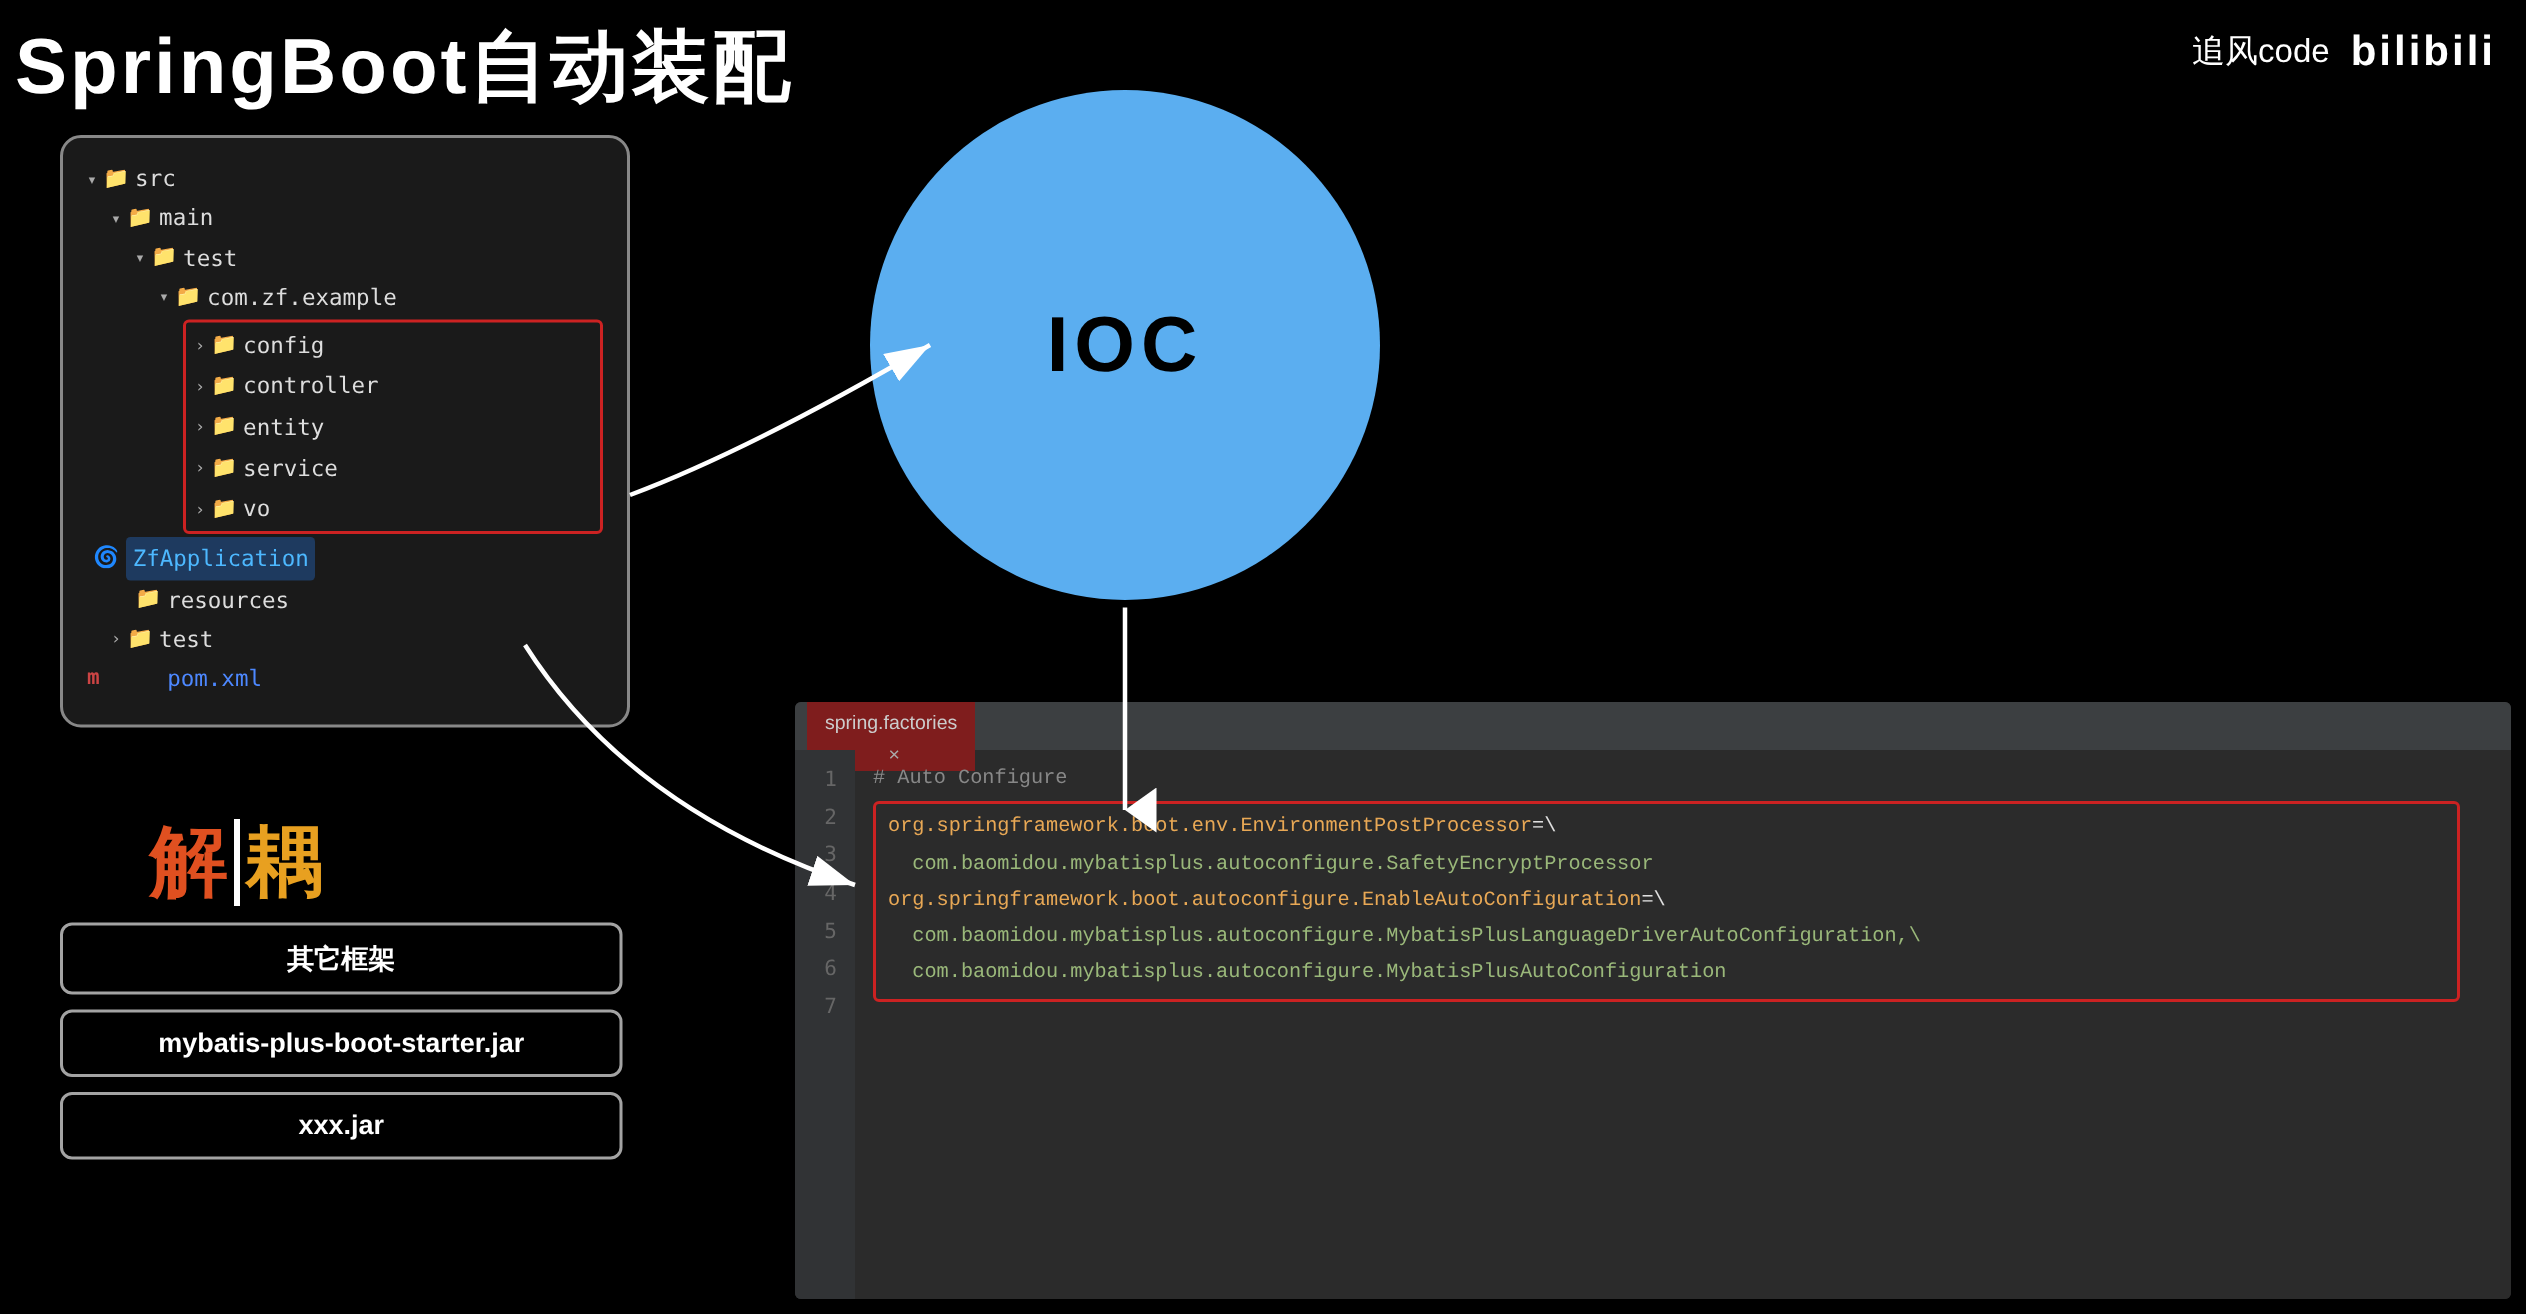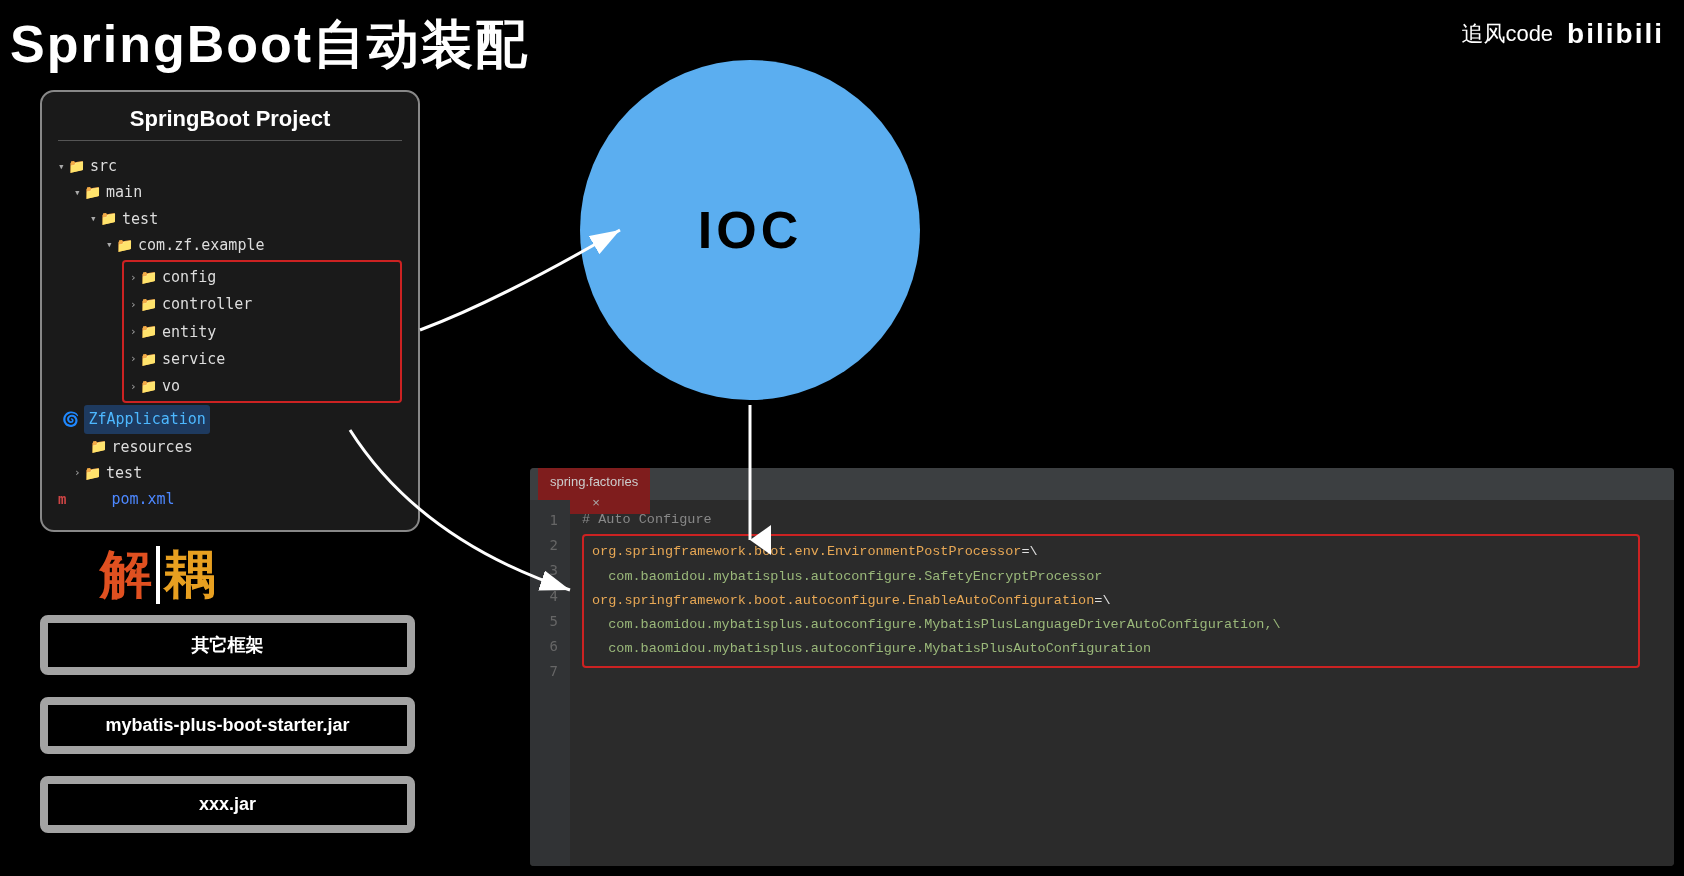--- a/index.html
+++ b/index.html
@@ -150,28 +150,28 @@
 
     
     .bottom-boxes {
       position: absolute;
       top: 615px;
       left: 40px;
       width: 375px;
     }
 
     .bottom-box {
-      border: 8px solid #a3a3a3;
+      border: 2px solid #a3a3a3;
       border-radius: 8px;
       text-align: center;
       padding: 10px 0;
       font-size: 18px;
       font-weight: bold;
       color: #fff;
-      margin-bottom: 22px;
+      margin-bottom: 10px;
       background: #000;
     }
 
     
     .ioc-circle {
       position: absolute;
       top: 60px;
       left: 580px;
       width: 340px;
       height: 340px;
@@ -273,21 +273,20 @@
 <body>
 
 <div class="main-title">SpringBoot自动装配</div>
 
 <div class="logo-area">
   <span class="logo-text-cn">追风code</span>
   <span class="logo-bili">bilibili</span>
 </div>
 
 <div class="project-box">
-  <div class="project-title">SpringBoot Project</div>
   <div class="file-tree">
 
     <div class="tree-item">
       <span class="arrow">▾</span>
       <span class="folder-icon">📁</span>
       <span>src</span>
     </div>
 
     <div class="tree-item indent1">
       <span class="arrow">▾</span>

